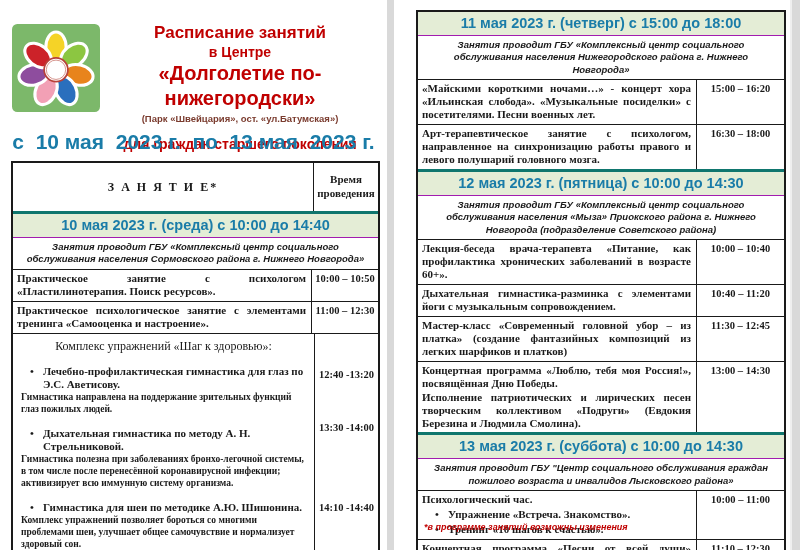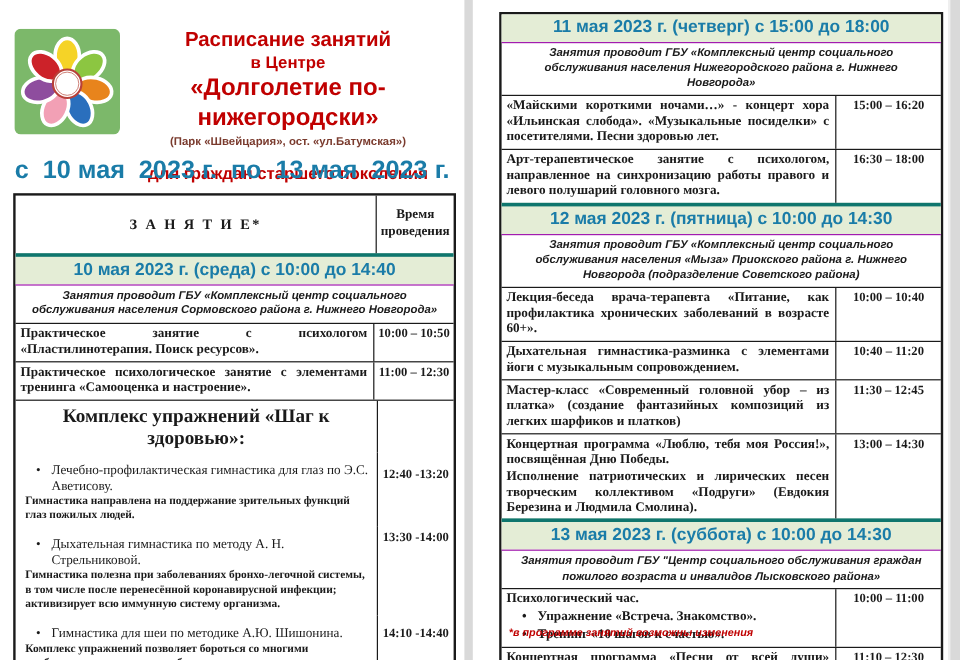--- a/index.html
+++ b/index.html
@@ -41,22 +41,22 @@
       text-align:center;font-family:"Liberation Serif",serif;font-weight:bold;font-size:11px;line-height:1.25;}
   .day-row{border-top:3px solid #0f766e;background:#e4edd6;color:#1a7ca8;text-align:center;
       font-weight:bold;font-size:14.5px;padding:3px 0 4px 0;}
   .provider{border-top:1px solid #a21caf;font-style:italic;font-weight:bold;font-size:9.5px;
       line-height:1.3;text-align:center;padding:3px 10px;}
   
   .cgrid{display:grid;grid-template-columns:1fr 64px;border-top:1px solid #1a1a1a;}
   .cl{padding:2px 6px 2px 6px;font-family:"Liberation Serif",serif;}
   .ct{border-left:1px solid #1a1a1a;text-align:center;font-family:"Liberation Serif",serif;
       font-weight:bold;font-size:10.5px;padding-top:13px;}
-  .c-head{font-weight:bold;font-size:16px;text-align:center;padding:5px 4px 2px 4px;}
-  .b-title{font-weight:normal;font-size:11px;line-height:1.2;padding-left:24px;position:relative;margin-top:7px;}
+  .c-head{font-weight:normal;font-size:12px;text-align:center;padding:5px 4px 2px 4px;}
+  .b-title{font-weight:bold;font-size:11px;line-height:1.2;padding-left:24px;position:relative;margin-top:7px;}
   .b-title::before{content:"•";position:absolute;left:11px;}
   .b-note{font-weight:bold;font-size:9.5px;line-height:1.25;padding-left:2px;margin-top:1px;text-align:left;}
   .pad-b{padding-bottom:8px;}
   
   .mini-b{padding-left:26px;position:relative;margin-top:2px;}
   .mini-b::before{content:"•";position:absolute;left:13px;}
   .second-line{margin-top:1px;}
   #footnote{position:absolute;left:30px;top:522px;color:#c00000;font-style:italic;font-weight:bold;font-size:9px;}
 </style>
 </head>
@@ -132,21 +132,21 @@
     </div>
   </div>
 </div>
 
 <div class="page" id="right-page">
   <div class="sched" id="table-right">
 
     <div class="day-row">11 мая 2023 г. (четверг) с 15:00 до 18:00</div>
     <div class="provider">Занятия проводит ГБУ «Комплексный центр социального обслуживания населения Нижегородского района г. Нижнего Новгорода»</div>
     <div class="trow">
-      <div class="cell-act">«Майскими короткими ночами…» - концерт хора «Ильинская слобода». «Музыкальные посиделки» с посетителями. Песни здоровью лет.</div>
+      <div class="cell-act">«Майскими короткими ночами…» - концерт хора «Ильинская слобода». «Музыкальные посиделки» с посетителями. Песни военных лет.</div>
       <div class="cell-time">15:00 – 16:20</div>
     </div>
     <div class="trow">
       <div class="cell-act">Арт-терапевтическое занятие с психологом, направленное на синхронизацию работы правого и левого полушарий головного мозга.</div>
       <div class="cell-time">16:30 – 18:00</div>
     </div>
 
     <div class="day-row">12 мая 2023 г. (пятница) с 10:00 до 14:30</div>
     <div class="provider">Занятия проводит  ГБУ  «Комплексный центр социального обслуживания населения «Мыза» Приокского района г. Нижнего Новгорода (подразделение Советского района)</div>
     <div class="trow">

